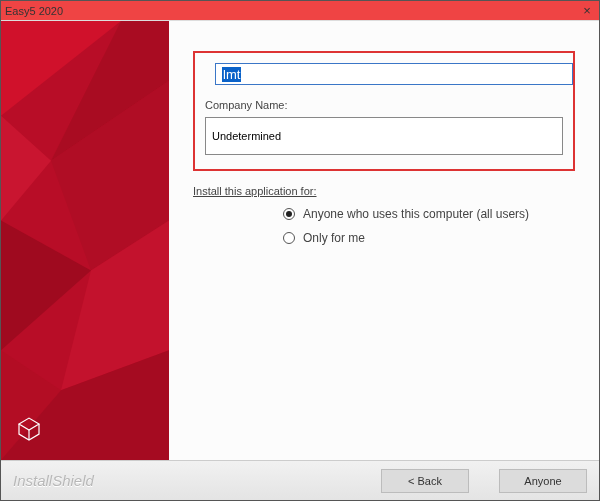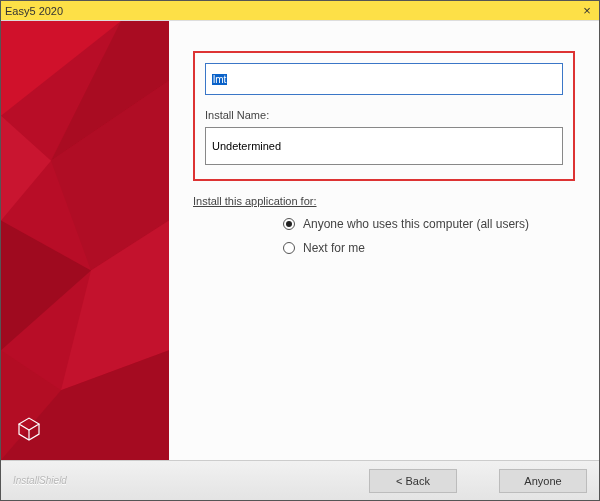--- a/index.html
+++ b/index.html
@@ -13,21 +13,21 @@
   .window {
     width: 600px;
     height: 501px;
     background: #fff;
     border: 1px solid #555;
     display: flex;
     flex-direction: column;
   }
   .titlebar {
     height: 20px;
-    background: #fde047;
+    background: #ef4444;
     border-bottom: 1px solid #ddd;
     display: flex;
     align-items: center;
     justify-content: space-between;
     padding: 0 4px;
     font-size: 11px;
     color: #333;
   }
   .titlebar .close {
     width: 16px;
@@ -84,27 +84,28 @@
     width: 100%;
     height: 14px;
     border: 1px solid #888;
     padding: 18px 6px;
     font-size: 11px;
     font-family: inherit;
     background: #fff;
   }
   .input-wrap {
     width: 100%;
-    height: 32px;
+    height: 22px;
     border: 1px solid #3a76c7;
     padding: 2px 6px;
-    font-size: 10px;
-    background: #fff;
-    display: flex;
-    align-items: center;
+    font-size: 13px;
+    background: #fff;
+    display: flex;
+    align-items: center;
+    margin-left: 10px;
   }
   .input-wrap .sel {
     background: #0a62c9;
     color: #fff;
     padding: 0 1px;
   }
   .gap { height: 14px; }
   .install-for { margin-top: 6px; text-decoration: underline; }
   .radio-row {
     display: flex;
@@ -133,29 +134,29 @@
   .footer {
     height: 40px;
     background: linear-gradient(#f1f1f1,#e4e4e4);
     border-top: 1px solid #ccc;
     display: flex;
     align-items: center;
     padding: 0 12px;
     position: relative;
   }
   .brand {
-    font-size: 10px;
+    font-size: 15px;
     font-style: italic;
     color: #b8b8b8;
     text-shadow: 0 1px 0 #fff;
   }
   .footer .buttons {
     margin-left: auto;
     display: flex;
-    gap: 42px;
+    gap: 30px;
   }
   .btn {
     min-width: 88px;
     height: 24px;
     background: #dcdcdc;
     border: 1px solid #bcbcbc;
     font-size: 11px;
     color: #333;
     display: inline-flex;
     align-items: center;
@@ -201,37 +202,37 @@
 
 
       <div class="fields">
 
         <div class="input-wrap">
           <span class="sel">lmt</span>
         </div>
 
         <div class="gap"></div>
 
-        <div class="field-label">Install Name:</div>
+        <div class="field-label">Company Name:</div>
         <input type="text" class="text-input" value="Undetermined" style="">
 
       </div>
 
       <div class="install-for">Install this application for:</div>
 
       <div class="radio-row">
         <span class="radio">
             <span class="dot"></span>
           </span>
         <span>Anyone who uses this computer (all users)</span>
       </div>
 
       <div class="radio-row">
         <span class="radio"></span>
-        <span>Next for me</span>
+        <span>Only for me</span>
       </div>
 
     </div>
   </div>
 
   <div class="footer">
     <span class="brand">InstallShield</span>
     <div class="buttons">
       <div class="btn">&lt; Back</div>
       <div class="btn">Anyone</div>

